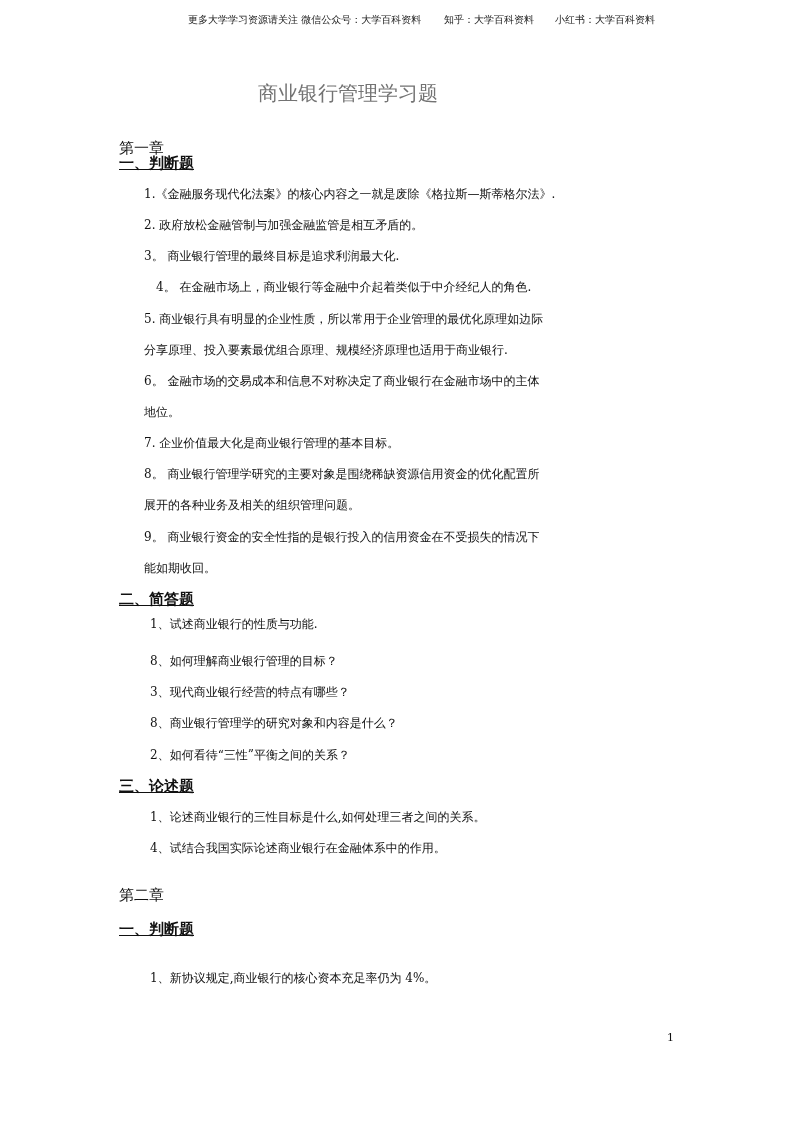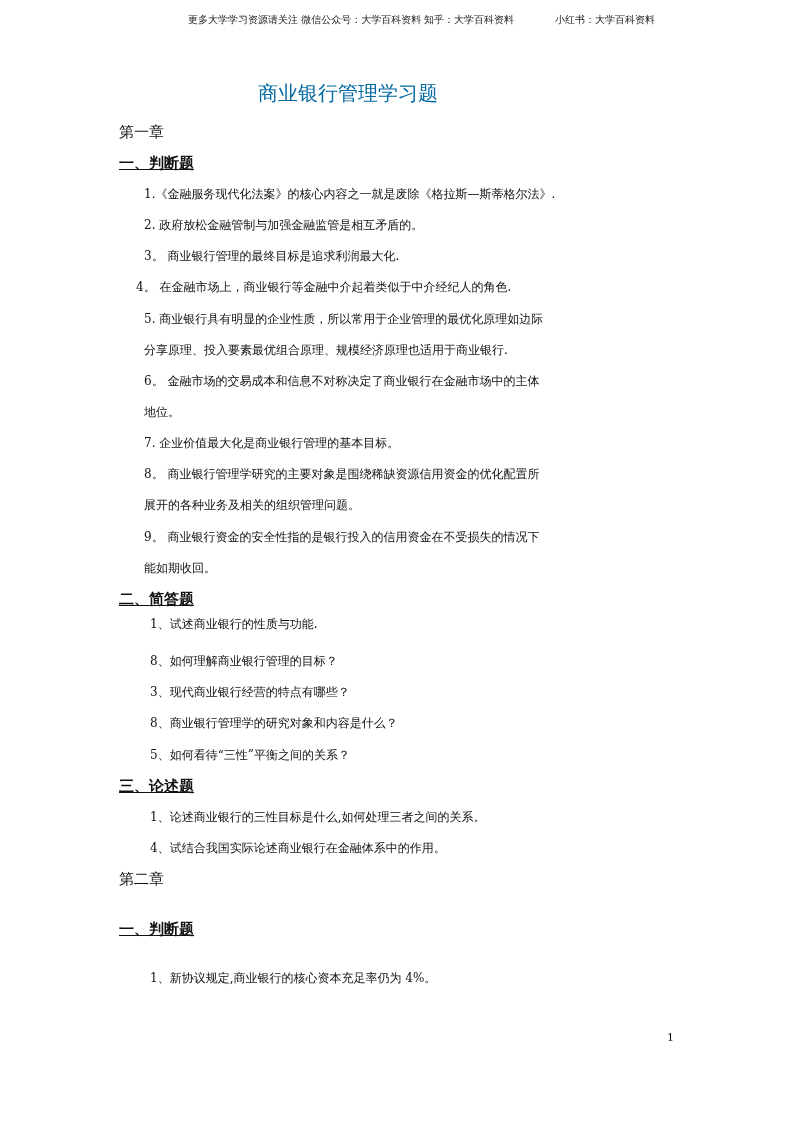--- a/index.html
+++ b/index.html
@@ -2,60 +2,60 @@
 <html><head>
 <meta charset="utf-8">
 <style>
   html, body { margin: 0; padding: 0; background: #ffffff; }
   body { width: 793px; height: 1122px; position: relative; overflow: hidden;
          font-family: "DejaVu Serif", "Liberation Serif", serif; color: #111; }
   .header { position: absolute; top: 13px; left: 0; width: 793px; font-size: 10px; color: #222;
             font-family: "DejaVu Serif", serif; }
   .header span { position: absolute; white-space: nowrap; }
   .title { position: absolute; top: 80px; left: 0; width: 696px; text-align: center;
-           font-family: "DejaVu Sans", "Liberation Sans", sans-serif; font-size: 20px; color: #0369a1; }
+           font-family: "DejaVu Sans", "Liberation Sans", sans-serif; font-size: 20px; color: #737373; }
   .line { position: absolute; white-space: nowrap; font-size: 12px; line-height: 20px; }
-  .chapter { font-family: "DejaVu Sans", sans-serif; font-size: 15px; }
+  .chapter { font-family: "DejaVu Sans", sans-serif; font-size: 15px; margin-top: 16px; }
   .section { font-family: "DejaVu Sans", sans-serif; font-weight: bold; font-size: 15px; text-decoration: underline; }
   .pagenum { position: absolute; top: 1031px; left: 667px; font-size: 11px; }
 </style>
 </head>
 <body>
 
 <div class="header">
   <span style="left:188px">更多大学学习资源请关注 微信公众号：大学百科资料</span>
-  <span style="left:424px">知乎：大学百科资料</span>
+  <span style="left:444px">知乎：大学百科资料</span>
   <span style="left:555px">小红书：大学百科资料</span>
 </div>
 
 <div class="title">商业银行管理学习题</div>
 
 <div class="line chapter" style="top:122px;left:119px">第一章</div>
 <div class="line section" style="top:153px;left:119px">一、判断题</div>
 
 <div class="line" style="top:184px;left:144px">1.《金融服务现代化法案》的核心内容之一就是废除《格拉斯—斯蒂格尔法》.</div>
 <div class="line" style="top:215px;left:144px">2.  政府放松金融管制与加强金融监管是相互矛盾的。</div>
 <div class="line" style="top:246px;left:144px">3。  商业银行管理的最终目标是追求利润最大化.</div>
-<div class="line" style="top:277px;left:136px">4。  在金融市场上，商业银行等金融中介起着类似于中介经纪人的角色.</div>
+<div class="line" style="top:277px;left:156px">4。  在金融市场上，商业银行等金融中介起着类似于中介经纪人的角色.</div>
 <div class="line" style="top:309px;left:144px">5.  商业银行具有明显的企业性质，所以常用于企业管理的最优化原理如边际</div>
 <div class="line" style="top:340px;left:144px">分享原理、投入要素最优组合原理、规模经济原理也适用于商业银行.</div>
 <div class="line" style="top:371px;left:144px">6。  金融市场的交易成本和信息不对称决定了商业银行在金融市场中的主体</div>
 <div class="line" style="top:402px;left:144px">地位。</div>
 <div class="line" style="top:433px;left:144px">7.  企业价值最大化是商业银行管理的基本目标。</div>
 <div class="line" style="top:464px;left:144px">8。  商业银行管理学研究的主要对象是围绕稀缺资源信用资金的优化配置所</div>
 <div class="line" style="top:495px;left:144px">展开的各种业务及相关的组织管理问题。</div>
 <div class="line" style="top:527px;left:144px">9。  商业银行资金的安全性指的是银行投入的信用资金在不受损失的情况下</div>
 <div class="line" style="top:558px;left:144px">能如期收回。</div>
 
 <div class="line section" style="top:589px;left:119px">二、简答题</div>
 <div class="line" style="top:614px;left:150px">1、试述商业银行的性质与功能.</div>
 <div class="line" style="top:651px;left:150px">8、如何理解商业银行管理的目标？</div>
 <div class="line" style="top:682px;left:150px">3、现代商业银行经营的特点有哪些？</div>
 <div class="line" style="top:713px;left:150px">8、商业银行管理学的研究对象和内容是什么？</div>
-<div class="line" style="top:745px;left:150px">5、如何看待“三性”平衡之间的关系？</div>
+<div class="line" style="top:745px;left:150px">2、如何看待“三性”平衡之间的关系？</div>
 
 <div class="line section" style="top:776px;left:119px">三、论述题</div>
 <div class="line" style="top:807px;left:150px">1、论述商业银行的三性目标是什么,如何处理三者之间的关系。</div>
 <div class="line" style="top:838px;left:150px">4、试结合我国实际论述商业银行在金融体系中的作用。</div>
 
 <div class="line chapter" style="top:869px;left:119px">第二章</div>
 <div class="line section" style="top:919px;left:119px">一、判断题</div>
 <div class="line" style="top:968px;left:150px">1、新协议规定,商业银行的核心资本充足率仍为 4%。</div>
 
 <div class="pagenum">1</div>

